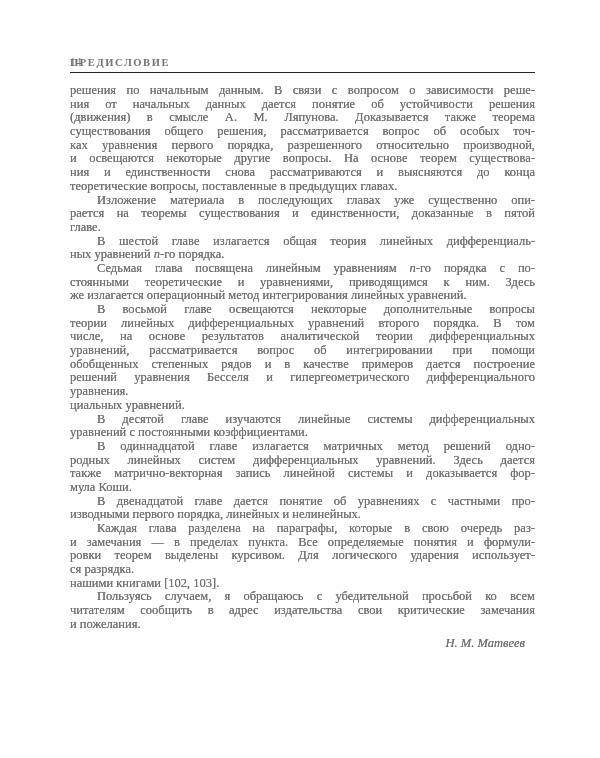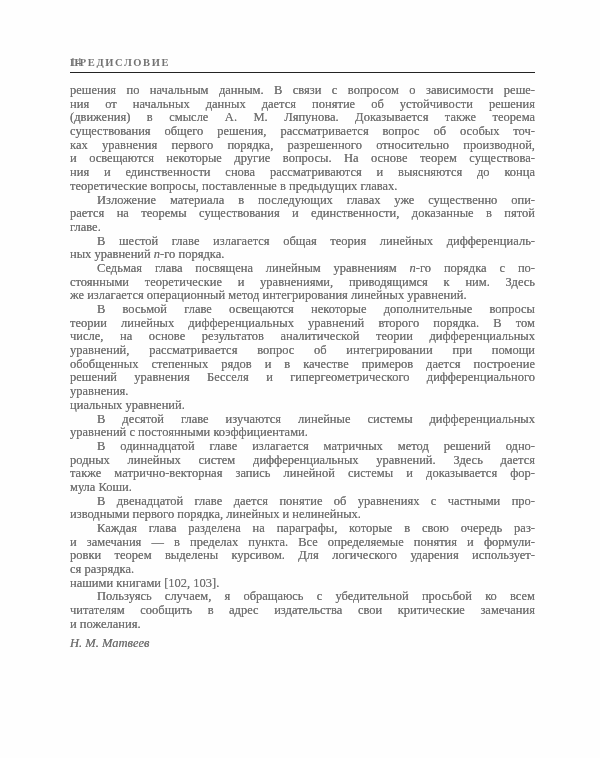--- a/index.html
+++ b/index.html
@@ -59,20 +59,21 @@
   }
   .line.para-end {
     text-align-last: left;
   }
   .line.indent {
     text-indent: 27px;
   }
   .signature {
     margin-top: 4px;
     padding-right: 10px;
+    text-align: right;
     font-style: italic;
     font-size: 12.5px;
     line-height: 14px;
     text-shadow: 0 0 0.35px currentColor;
   }
 </style>
 </head>
 <body>
 
 <div class="page">

